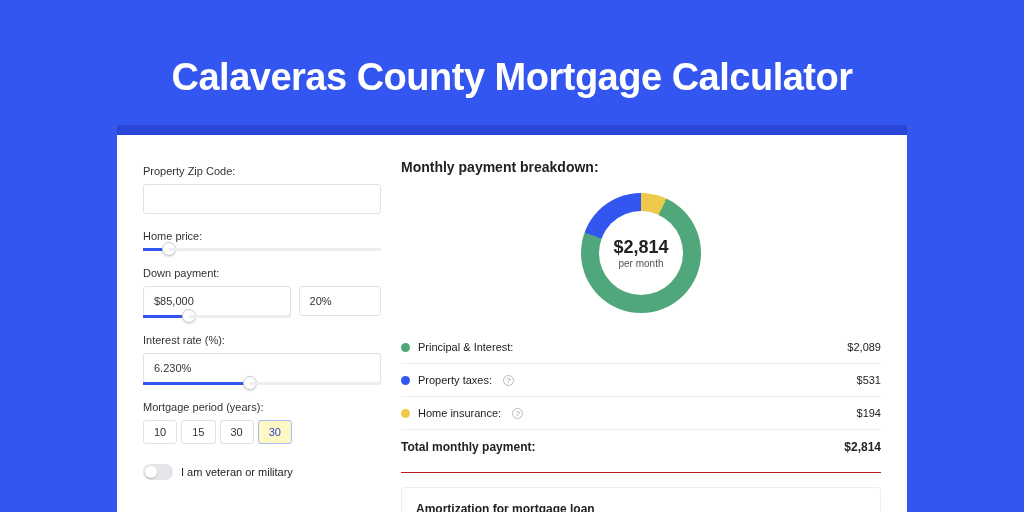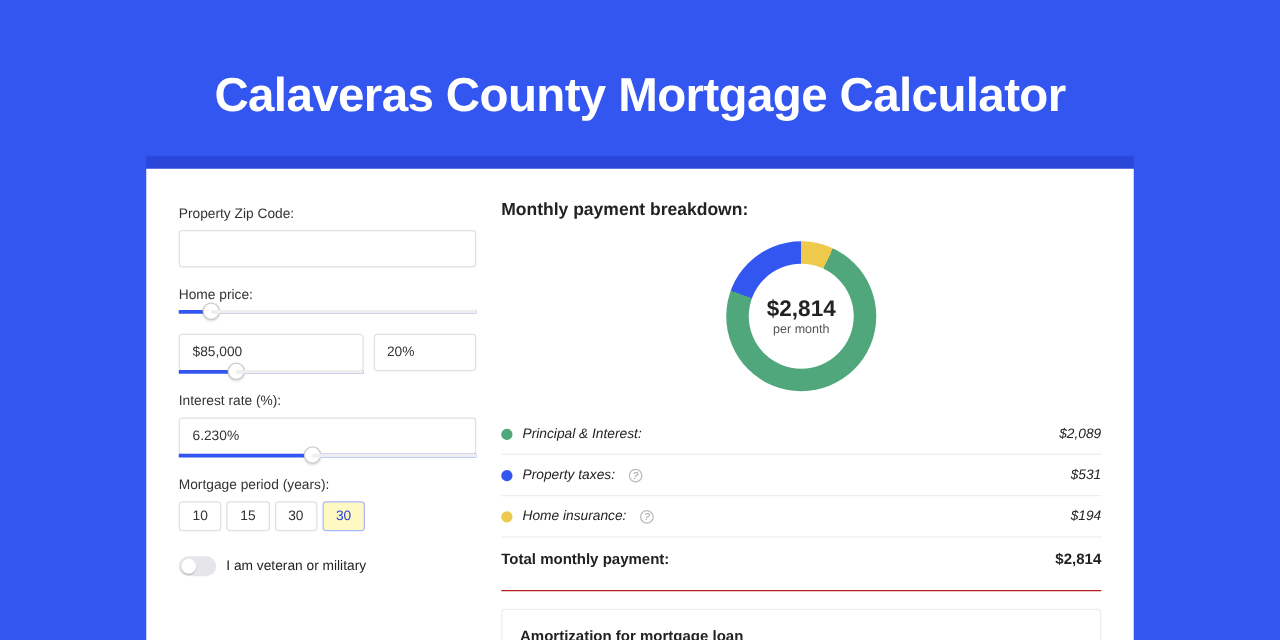--- a/index.html
+++ b/index.html
@@ -131,21 +131,21 @@
   }
   .donut::after{
     content:""; position:absolute; inset:18px; background:#fff; border-radius:50%;
   }
   .donut-center { position:relative; z-index:2; text-align:center; }
   .donut-amount { font-size:18px; font-weight:700; }
   .donut-sub { font-size:10px; color:#555; }
 
   .legend-row{
     display:flex; align-items:center; justify-content:space-between;
-    padding:10px 0; border-bottom:1px solid #eee; font-size:11px;font-style:italic;
+    padding:10px 0; border-bottom:1px solid #eee; font-size:11px;
   }
   .legend-left{ display:flex; align-items:center; gap:8px;}
   .dot{ width:9px; height:9px; border-radius:50%; display:inline-block;}
   .dot.g{background:#4fa77b;} .dot.b{background:#3456f0;} .dot.y{background:#efc94c;}
   .info-ic{
     width:11px;height:11px;border:1px solid #bbb;border-radius:50%;
     display:inline-flex;align-items:center;justify-content:center;
     font-size:8px;color:#999;margin-left:3px;
   }
   .total-row{
@@ -173,20 +173,21 @@
       </div>
 
       <div class="field">
         <label class="f-label">Home price:</label>
         <div class="slider-track gray" style="--p:11%;">
           <div class="slider-handle" style="--p:11%;"></div>
         </div>
       </div>
 
       <div class="field">
+        <label class="f-label">Down payment:</label>
         <div class="dp-row">
           <input class="f-input" value="$85,000" style="">
           <input class="f-input" value="20%" style="">
         </div>
         <div class="slider-track gray" style="--p:31%;width:62%;">
           <div class="slider-handle" style="--p:31%;"></div>
         </div>
       </div>
 
       <div class="field">

